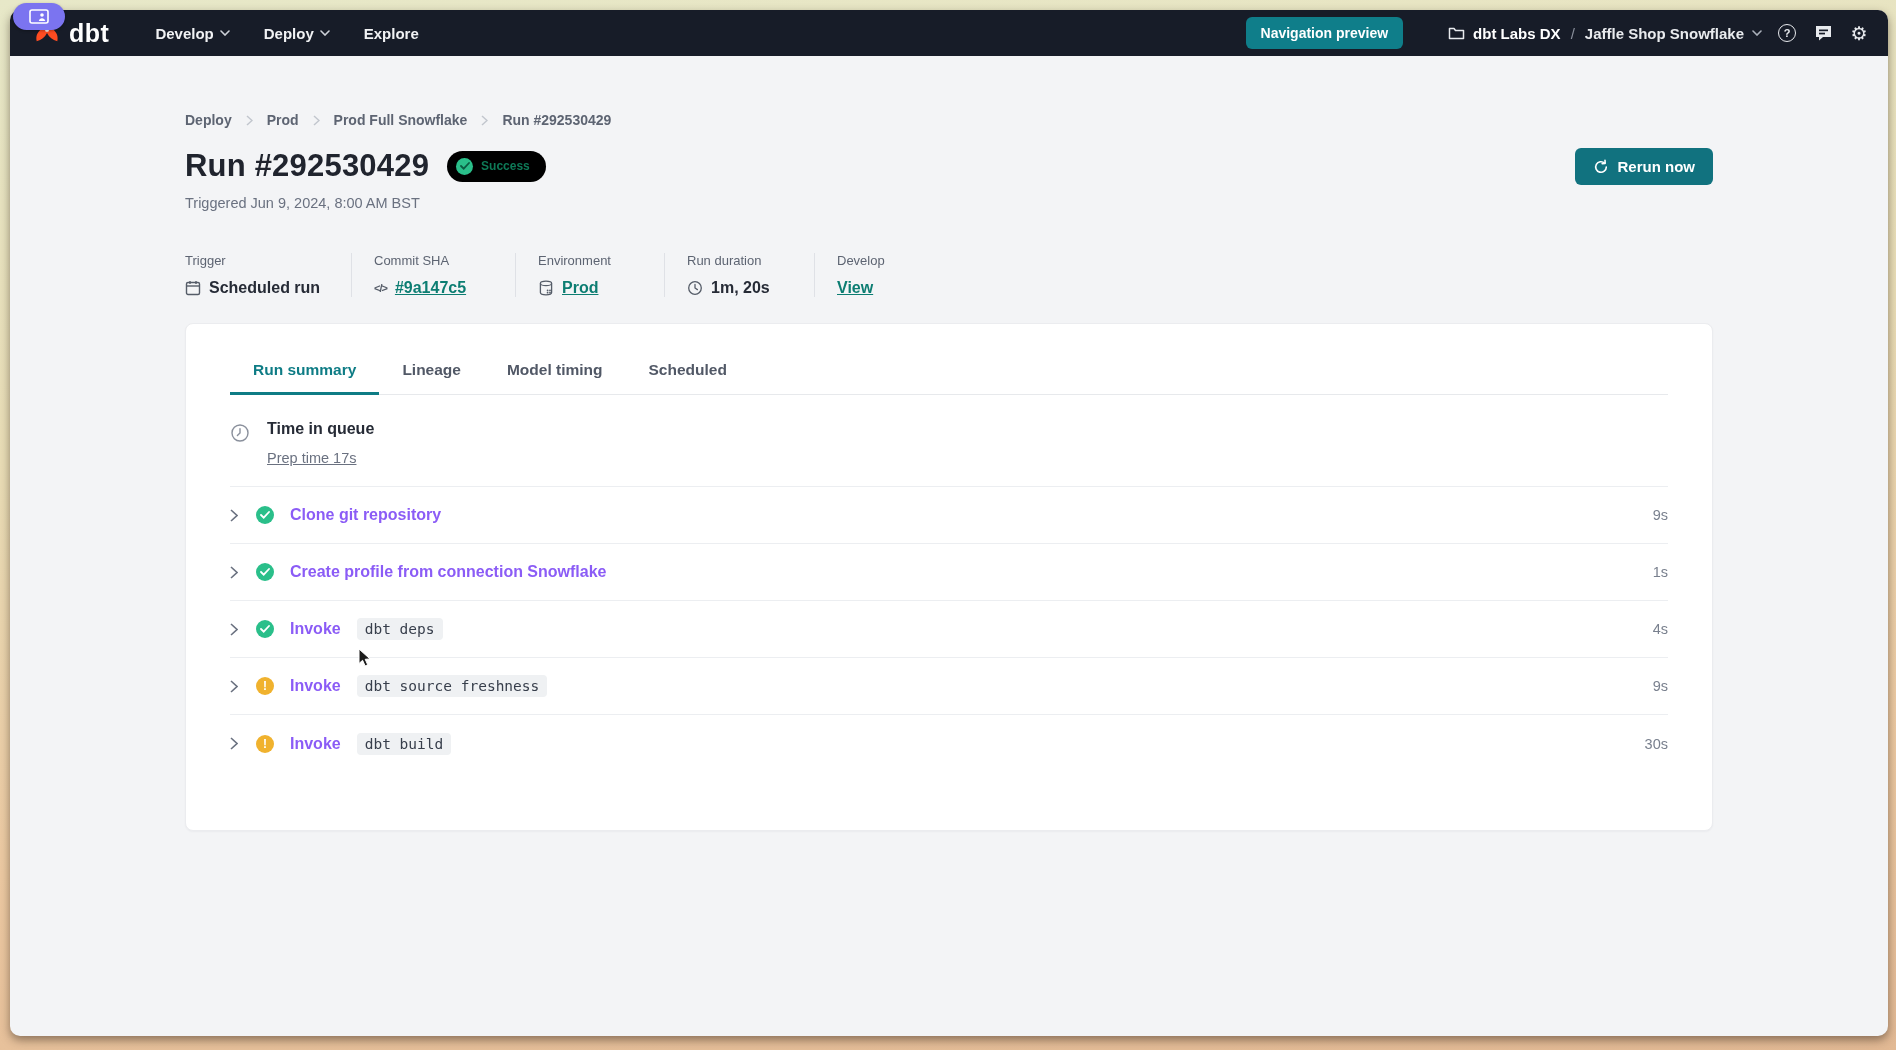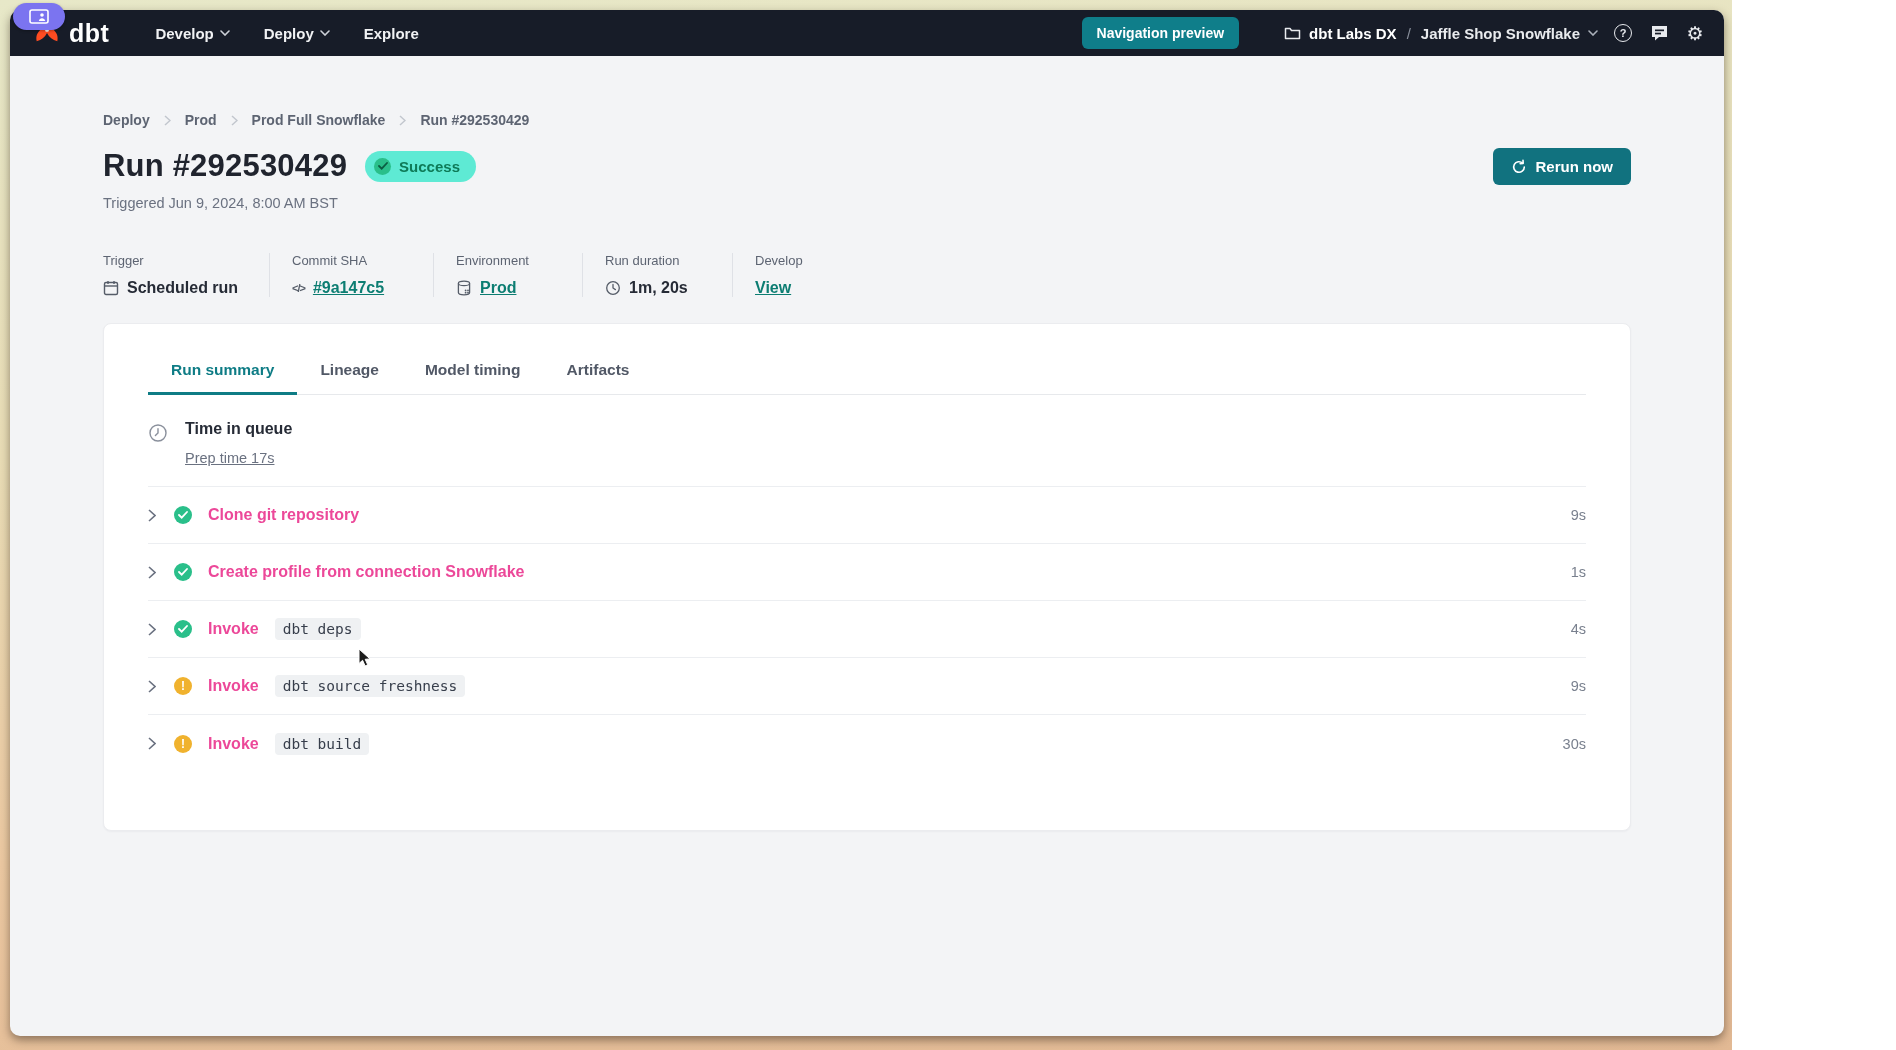--- a/index.html
+++ b/index.html
@@ -1,19 +1,19 @@
 <!DOCTYPE html>
 <html><head>
 <meta charset="utf-8">
 <style>
   * { margin:0; padding:0; box-sizing:border-box; }
   html,body { width:1896px; height:1050px; font-family:"Liberation Sans", sans-serif; }
 
   .backdrop{
-    position:relative; width:1732px; height:1050px; overflow:hidden;
+    position:relative; width:1896px; height:1050px; overflow:hidden;
     background:linear-gradient(175deg,#e7e8c8 0%,#e9ddb6 38%,#ecc9a2 72%,#e2b994 100%);
   }
   .window{
     position:absolute; inset:10px 8px 14px 10px; border-radius:10px; overflow:hidden;
     background:#f3f4f6; box-shadow:0 4px 10px rgba(50,35,25,.5);
     display:flex; flex-direction:column;
   }
 
   
   .topnav{
@@ -44,22 +44,22 @@
   .container{ width:1528px; margin:0 auto; }
 
   .breadcrumb{ margin-top:56px; display:flex; align-items:center; gap:14px;
     font-size:14px; font-weight:600; color:#5d6472; }
   .crumb{ cursor:pointer; }
   .crumb-sep{ width:7px; height:11px; opacity:.55; }
 
   .header-row{ margin-top:20px; display:flex; align-items:flex-start; justify-content:space-between; }
   .title-wrap{ display:flex; align-items:center; gap:18px; }
   .page-title{ font-size:31px; font-weight:bold; color:#20242e; letter-spacing:.2px; }
-  .status-badge{ display:flex; align-items:center; gap:8px; background:#5eead4;
-    color:#0e7a57; font-size:15px; font-weight:600; padding:7px 16px 7px 9px; border-radius:18px; }
+  .status-badge{ display:flex; align-items:center; gap:8px; background:#000000;
+    color:#0e7a57; font-size:12px; font-weight:600; padding:7px 16px 7px 9px; border-radius:18px; }
   .check-circle{ width:17px; height:17px; border-radius:50%; background:#2abf8a;
     display:flex; align-items:center; justify-content:center; }
   .rerun-btn{ background:#11727f; color:#fff; border:none; font-family:inherit; font-size:15px;
     font-weight:600; display:flex; align-items:center; gap:9px; padding:10px 18px; border-radius:6px; cursor:pointer; }
   .triggered{ margin-top:11px; font-size:14.5px; color:#6a7180; }
 
   
   .meta{ margin-top:42px; display:flex; }
   .meta-col{ padding-right:22px; margin-right:22px; border-right:1px solid #dfe1e6; }
   .meta-col:last-child{ border-right:none; }
@@ -86,21 +86,21 @@
     text-decoration:underline; cursor:pointer; }
 
   .step-row{ margin:0 44px; height:57px; display:flex; align-items:center; gap:16px;
     border-bottom:1px solid #eceef1; cursor:pointer; }
   .step-row:last-of-type{ border-bottom:none; }
   .chev-right{ color:#6a7180; display:flex; width:10px; }
   .step-status{ width:18px; height:18px; border-radius:50%; display:flex; align-items:center;
     justify-content:center; flex:0 0 18px; }
   .st-success{ background:#2abf8a; }
   .st-warning{ background:#f0b22e; color:#fff; font-size:12px; font-weight:bold; }
-  .step-label{ font-size:16px; font-weight:bold; color:#ec4899; }
+  .step-label{ font-size:16px; font-weight:bold; color:#8b5cf6; }
   .step-code{ font-family:"DejaVu Sans Mono", monospace; font-size:14.5px; color:#373e4b;
     background:#eff1f3; padding:3px 8px; border-radius:4px; }
   .step-duration{ margin-left:auto; font-size:14.5px; color:#79808e; }
 
   .card-footer{ margin:0 44px; padding:24px 0 30px; font-size:14.5px; color:#6a7180; }
 
   
   .overlay-badge{ position:absolute; left:13px; top:3px; width:52px; height:27px; border-radius:14px;
     background:#7b74f0; box-shadow:0 1px 3px rgba(0,0,0,.3); display:flex; align-items:center; justify-content:center; }
   .cursor{ position:absolute; left:348px; top:638px; pointer-events:none; }
@@ -268,21 +268,21 @@
               <a class="tlink">View</a>
             </div>
           </div>
         </div>
 
         <section class="card">
           <div class="tabbar">
             <div class="tab active">Run summary</div>
             <div class="tab">Lineage</div>
             <div class="tab">Model timing</div>
-            <div class="tab">Artifacts</div>
+            <div class="tab">Scheduled</div>
           </div>
 
           <div class="queue-row">
             <span class="queue-clock">
               <svg width="20" height="20" viewBox="0 0 20 20">
                   <circle cx="10" cy="10" r="8" fill="none" stroke="#8a909c" stroke-width="1.4"></circle>
                   <path d="M10 5.8V10l-2.6 2.6" fill="none" stroke="#8a909c" stroke-width="1.4" stroke-linecap="round"></path>
                 </svg>
             </span>
             <div>

